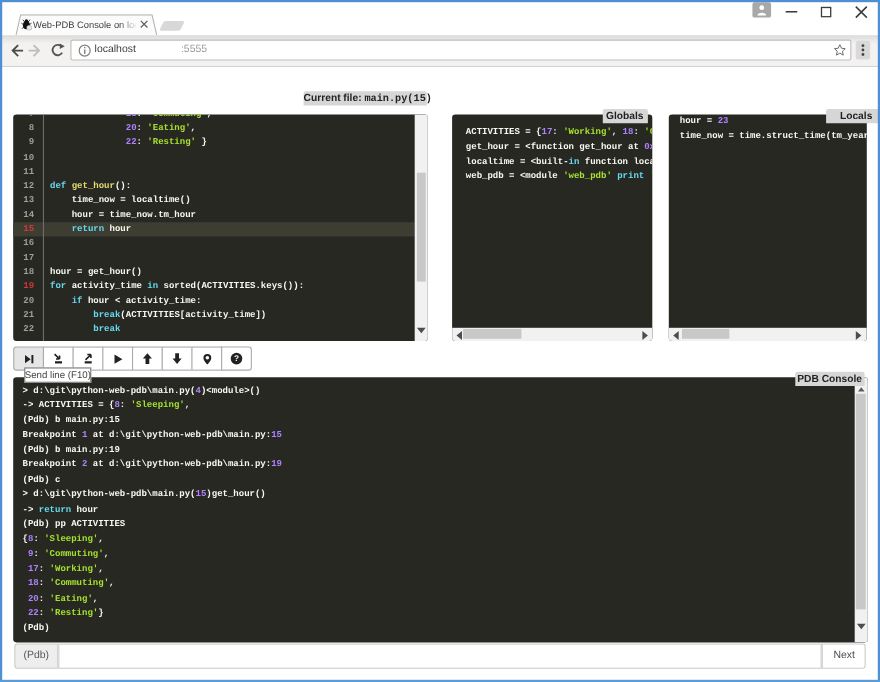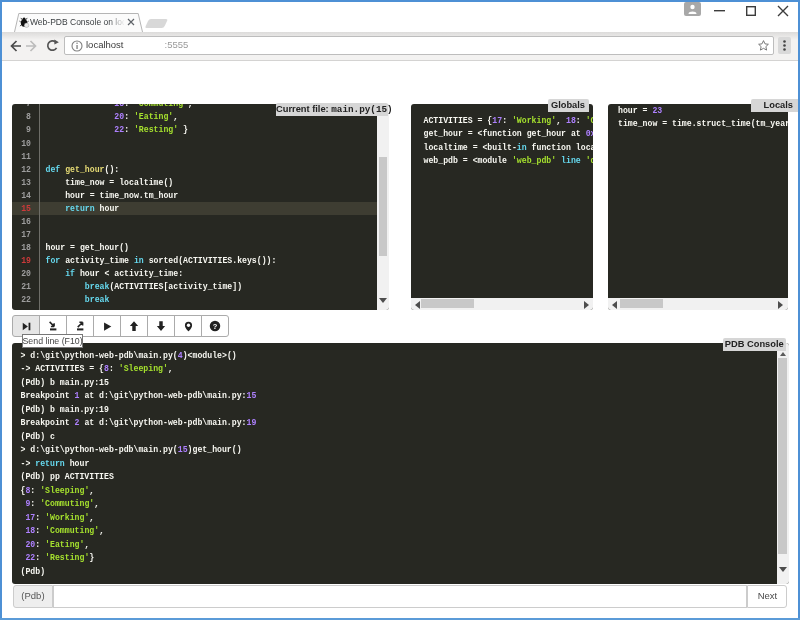--- a/index.html
+++ b/index.html
@@ -130,21 +130,21 @@
       <svg width="13" height="17" viewBox="0 0 13 17">
           <circle cx="6.5" cy="4.5" r="1.3" fill="#444"></circle>
           <circle cx="6.5" cy="8.5" r="1.3" fill="#444"></circle>
           <circle cx="6.5" cy="12.5" r="1.3" fill="#444"></circle>
         </svg>
     </div>
   </div>
 
   <div class="abs" id="page">
 
-    <div class="abs plabel" style="left:274px;top:42px;width:112px;white-space:nowrap;">Current file: <span style="font-family:'Liberation Mono',monospace;font-weight:bold;">main.py(15)</span></div>
+    <div class="abs plabel" style="left:274px;top:22px;width:112px;white-space:nowrap;">Current file: <span style="font-family:'Liberation Mono',monospace;font-weight:bold;">main.py(15)</span></div>
     <div class="abs dark" id="codepanel">
       <div class="abs" id="curline"></div>
       <div class="abs" id="gutter">
           <pre class="code" style="margin-top:-6.65px;width:23px;">7
 8
 9
 10
 11
 12
 13
@@ -180,21 +180,21 @@
       <div class="sbtrack" style="left:365px;top:0;width:11.5px;height:205.5px;"></div>
       <div class="sbthumb" style="left:366.5px;top:53px;width:8.5px;height:99px;"></div>
       <div class="arr" style="left:367px;top:194px;border-left:4px solid transparent;border-right:4px solid transparent;border-top:5px solid #4d4d4d;"></div>
     </div>
 
     <div class="abs plabel" style="left:545.5px;top:38px;width:41px;">Globals</div>
     <div class="abs dark" id="globals">
       <pre class="code" style="padding:10.2px 0 0 13px;">ACTIVITIES = {<span class="n">17</span>: <span class="s">'Working'</span>, <span class="n">18</span>: <span class="s">'Commuting'</span>}
 get_hour = &lt;function get_hour at <span class="n">0x03AF69C0</span>&gt;
 localtime = &lt;built-<span class="k">in</span> function localtime&gt;
-web_pdb = &lt;module <span class="s">'web_pdb'</span> <span class="k">line</span> <span class="s">'d:\git\we</span></pre>
+web_pdb = &lt;module <span class="s">'web_pdb'</span> <span class="k">print</span> <span class="s">'d:\git\we</span></pre>
       <div class="sbtrack" style="left:0;top:193.5px;width:182.5px;height:12px;"></div>
       <div class="arr" style="left:4px;top:196.5px;border-top:4px solid transparent;border-bottom:4px solid transparent;border-right:5px solid #4d4d4d;"></div>
       <div class="arr" style="left:173px;top:196.5px;border-top:4px solid transparent;border-bottom:4px solid transparent;border-left:5px solid #4d4d4d;"></div>
       <div class="sbthumb" style="left:10.5px;top:194.5px;width:53px;height:9px;"></div>
     </div>
 
     <div class="abs plabel" style="left:749.3px;top:38px;width:54px;">Locals</div>
     <div class="abs dark" id="locals">
       <pre class="code" style="padding:0 0 0 10px;">hour = <span class="n">23</span>
 time_now = time.struct_time(tm_year=2017, tm</pre>

